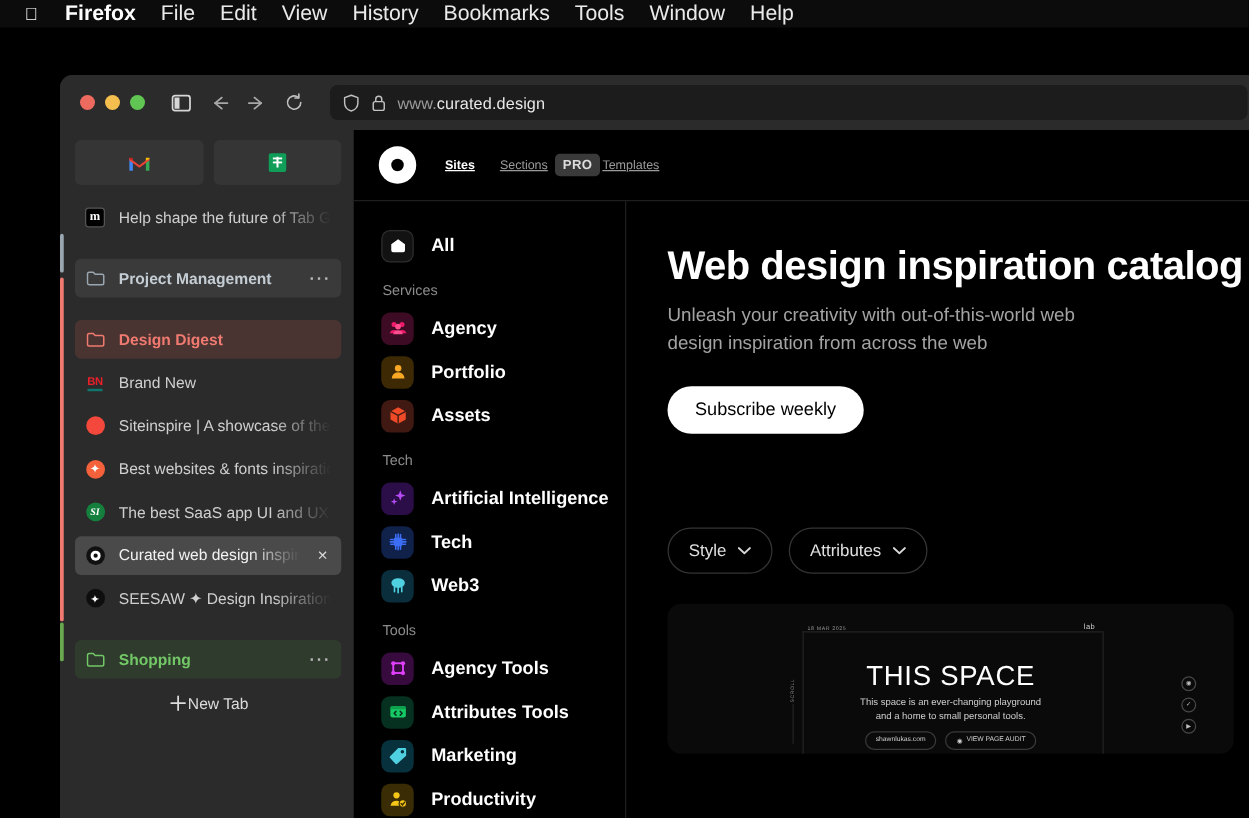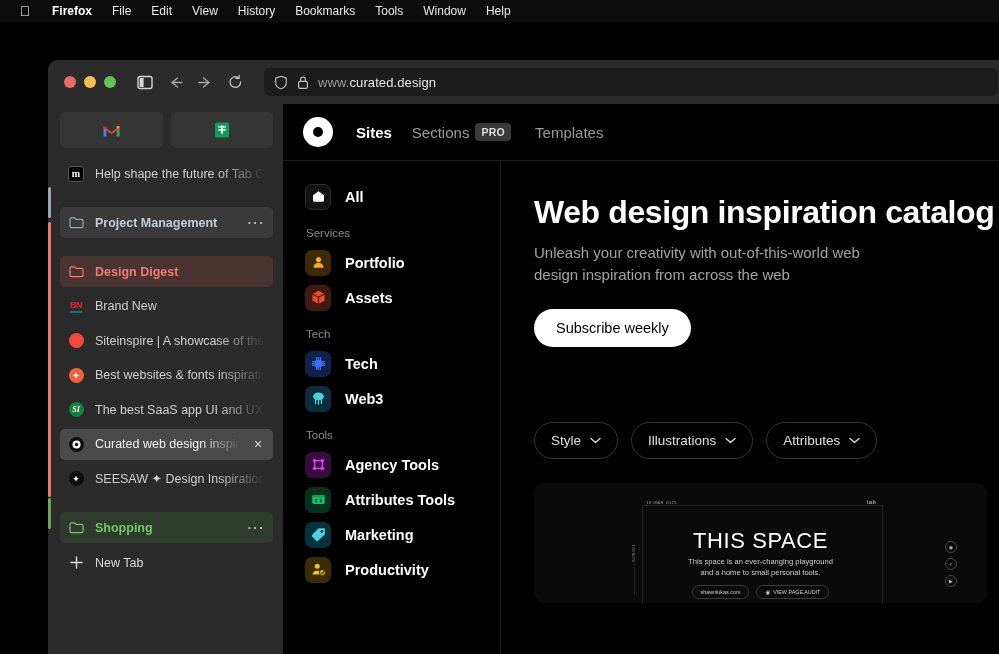--- a/index.html
+++ b/index.html
@@ -20,21 +20,21 @@
     color: #f2f2f2;
     font-size: 12.5px;
   }
   .apple-logo {
     width: 22px; height: 16px;
     display: flex; align-items: center; justify-content: center;
     font-size: 14px; line-height: 1;
     color: #fff;
     margin-right: 6px;
   }
-  .menu-item { padding: 0 10px; white-space: nowrap; font-size: 12px; color: #eaeaea; }
+  .menu-item { padding: 0 10px; white-space: nowrap; font-size: 17px; color: #eaeaea; }
   .menu-item.brand { font-weight: bold; color: #fff; }
 
   
   .window {
     position: absolute;
     left: 48px; top: 60px;
     width: 960px; height: 600px;
     background: #2b2b2b;
     border-radius: 10px 0 0 0;
     overflow: hidden;
@@ -129,49 +129,49 @@
   .favicon { width: 16px; height: 16px; flex: 0 0 16px; display: flex; align-items: center; justify-content: center; }
   .fav-sq { width: 16px; height: 16px; border-radius: 3px; display: flex; align-items: center;
             justify-content: center; font-size: 9px; font-weight: bold; color: #fff; }
   .fav-circ { width: 15px; height: 15px; border-radius: 50%; display: flex; align-items: center;
               justify-content: center; }
 
   
   .spine { position: absolute; left: 0px; width: 3px; border-radius: 2px; }
 
   .newtab {
-    display: flex; align-items: center; gap: 11px;
+    display: flex; align-items: center; 
     padding: 0 8px; height: 31px;
-    color: #dcdcdc; font-size: 12.5px; margin-top: 4px;
+    color: #dcdcdc; font-size: 12.5px; margin-top: 4px; justify-content: center;
   }
 
   
   .content { flex: 1; background: #000; overflow: hidden; position: relative; }
 
   .site-nav {
     height: 57px;
     display: flex; align-items: center;
     padding-left: 20px;
     gap: 0px;
     border-bottom: 1px solid #1e1e1e;
   }
   .logo {
     width: 30px; height: 30px; border-radius: 50%;
     background: #fff;
     display: flex; align-items: center; justify-content: center;
     margin-right: 23px;
   }
   .logo i { width: 10px; height: 10px; border-radius: 50%; background: #000; display: block; }
-  .nav-link { font-size: 15px; color: #9a9a9a; margin-right: 20px; white-space: nowrap; }
+  .nav-link { font-size: 10px; color: #9a9a9a; margin-right: 20px; white-space: nowrap; text-decoration: underline; }
   .nav-link.active { color: #fff; font-weight: bold; }
   .pro-badge {
     background: #3a3a3a; color: #ddd;
     font-size: 10.5px; font-weight: bold;
     padding: 3px 6px; border-radius: 4px;
-    margin-left: -14px; margin-right: 24px;
+    margin-left: -14px; margin-right: 2px;
     letter-spacing: .3px;
   }
 
   .site-body { display: flex; height: 499px; }
 
   .cat-nav {
     width: 218px;
     border-right: 1px solid #1e1e1e;
     padding: 18px 0 0 22px;
     overflow: hidden;
@@ -472,20 +472,33 @@
             <span class="cat-icon" style="background:#121212;border:1px solid #2e2e2e;">
               <svg width="15" height="15" viewBox="0 0 15 15" style="display:block">
                 <path d="M7.5 2.3 L13 6.3 V11.2 A1.5 1.5 0 0 1 11.5 12.7 H3.5 A1.5 1.5 0 0 1 2 11.2 V6.3 Z" fill="#fff"></path>
               </svg>
             </span>
             <span>All</span>
           </div>
 
           <div class="cat-head">Services</div>
 
+          <div class="cat-item">
+            <span class="cat-icon" style="background:#3d0c24;">
+              <svg width="17" height="17" viewBox="0 0 17 17" style="display:block">
+                <circle cx="5.2" cy="5.6" r="2" fill="#ee1a6b"></circle>
+                <circle cx="11.6" cy="5.6" r="2" fill="#ee1a6b"></circle>
+                <path d="M1.8 12.6 a3.5 3.5 0 0 1 6.8 0 Z" fill="#ee1a6b"></path>
+                <path d="M8.3 12.6 a3.5 3.5 0 0 1 6.8 0 Z" fill="#ee1a6b"></path>
+                <circle cx="8.4" cy="7.2" r="2.3" fill="#ff4d8d"></circle>
+                <path d="M4.5 13.4 a4 4 0 0 1 7.8 0 Z" fill="#ff4d8d"></path>
+              </svg>
+            </span>
+            <span>Agency</span>
+          </div>
 
           <div class="cat-item">
             <span class="cat-icon" style="background:#3d2a05;">
               <svg width="17" height="17" viewBox="0 0 17 17" style="display:block">
                 <circle cx="8.5" cy="5.6" r="2.6" fill="#f9a825"></circle>
                 <path d="M3.4 13.8 a5.1 5.1 0 0 1 10.2 0 Z" fill="#f9a825"></path>
               </svg>
             </span>
             <span>Portfolio</span>
           </div>
@@ -495,20 +508,29 @@
               <svg width="17" height="17" viewBox="0 0 17 17" style="display:block">
                 <path d="M8.5 1.8 L14.6 5.1 V11.6 L8.5 15 L2.4 11.6 V5.1 Z" fill="#ef4b28"></path>
                 <path d="M8.5 8.3 L14.6 5.1 M8.5 8.3 L2.4 5.1 M8.5 8.3 V15" stroke="#401a12" stroke-width="1.1" fill="none"></path>
               </svg>
             </span>
             <span>Assets</span>
           </div>
 
           <div class="cat-head">Tech</div>
 
+          <div class="cat-item">
+            <span class="cat-icon" style="background:#2b0d47;">
+              <svg width="17" height="17" viewBox="0 0 17 17" style="display:block">
+                <path d="M10.2 2.2 L11.3 5.3 L14.4 6.4 L11.3 7.5 L10.2 10.6 L9.1 7.5 L6 6.4 L9.1 5.3 Z" fill="#b44bf5"></path>
+                <path d="M5.3 8.6 L6 10.6 L8 11.3 L6 12 L5.3 14 L4.6 12 L2.6 11.3 L4.6 10.6 Z" fill="#b44bf5"></path>
+              </svg>
+            </span>
+            <span>Artificial Intelligence</span>
+          </div>
 
           <div class="cat-item">
             <span class="cat-icon" style="background:#10214a;">
               <svg width="17" height="17" viewBox="0 0 17 17" style="display:block">
                 <rect x="5" y="5" width="7" height="7" rx="1.6" fill="#3b6ef5"></rect>
                 <g stroke="#3b6ef5" stroke-width="1.3" stroke-linecap="round">
                   <path d="M6.6 5 V2.6 M8.5 5 V2.3 M10.4 5 V2.6"></path>
                   <path d="M6.6 12 V14.4 M8.5 12 V14.7 M10.4 12 V14.4"></path>
                   <path d="M5 6.6 H2.6 M5 8.5 H2.3 M5 10.4 H2.6"></path>
                   <path d="M12 6.6 H14.4 M12 8.5 H14.7 M12 10.4 H14.4"></path>
@@ -582,28 +604,20 @@
         </div>
 
         <div class="main">
           <div class="h1">Web design inspiration catalog</div>
           <div class="sub">Unleash your creativity with out-of-this-world web design inspiration from across the web</div>
           <div class="cta">Subscribe weekly</div>
 
           <div class="filters">
             <div class="filter">
               <span>Style</span>
-              <span class="chev">
-                <svg width="11" height="7" viewBox="0 0 11 7" style="display:block">
-                    <path d="M1 1.4 L5.5 5.6 L10 1.4" fill="none" stroke="#d8d8d8" stroke-width="1.4" stroke-linecap="round" stroke-linejoin="round"></path>
-                  </svg>
-              </span>
-            </div>
-            <div class="filter">
-              <span>Illustrations</span>
               <span class="chev">
                 <svg width="11" height="7" viewBox="0 0 11 7" style="display:block">
                     <path d="M1 1.4 L5.5 5.6 L10 1.4" fill="none" stroke="#d8d8d8" stroke-width="1.4" stroke-linecap="round" stroke-linejoin="round"></path>
                   </svg>
               </span>
             </div>
             <div class="filter">
               <span>Attributes</span>
               <span class="chev">
                 <svg width="11" height="7" viewBox="0 0 11 7" style="display:block">

